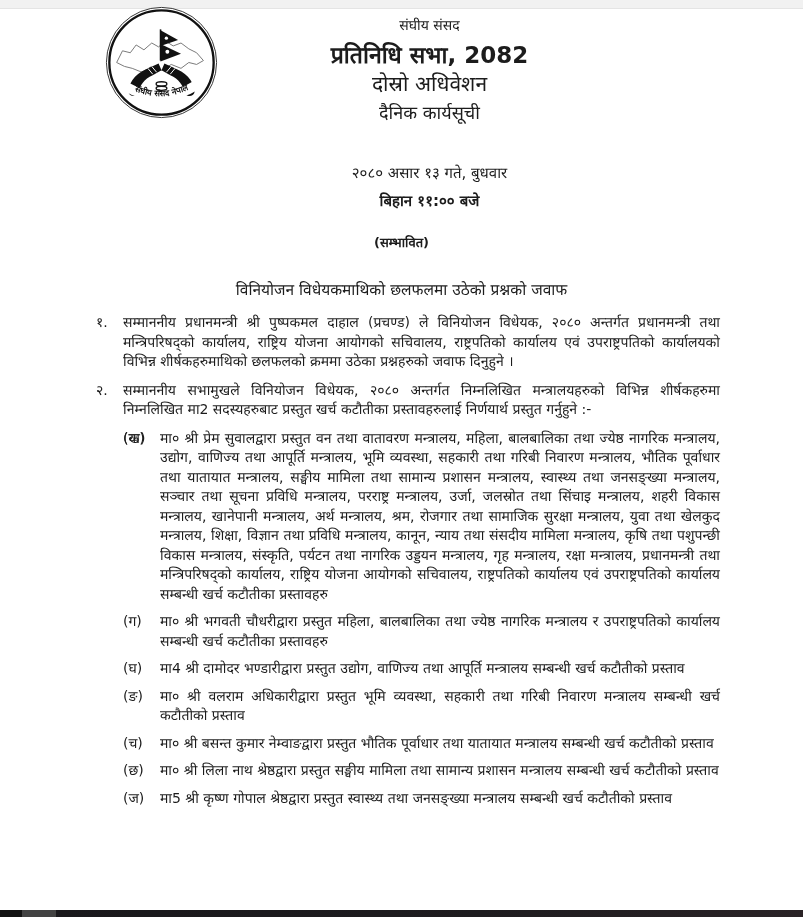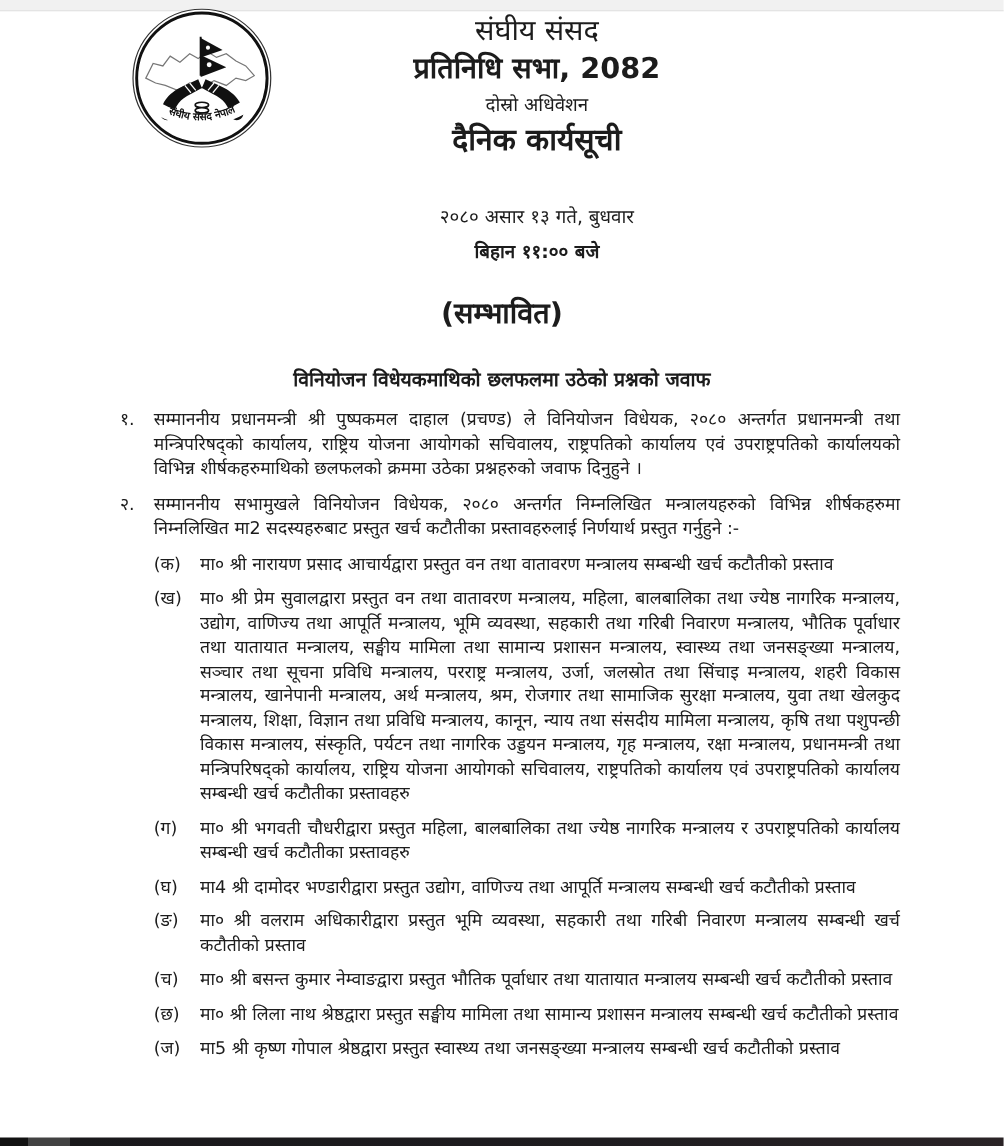--- a/index.html
+++ b/index.html
@@ -4,29 +4,29 @@
 <style>
   html,body{margin:0;padding:0;}
   body{
     width:803px;height:917px;position:relative;overflow:hidden;
     background:#ffffff;color:#1c1c1c;
     font-family:"DejaVu Sans","Liberation Sans",sans-serif;
   }
   .top-edge{position:absolute;top:0;left:0;right:0;height:8px;background:#f1f1f1;border-bottom:1px solid #e4e4e4;}
   .seal{position:absolute;left:103px;top:4px;width:117px;height:117px;}
   .header{padding-top:12px;margin-left:56px;text-align:center;}
-  .h-org{font-size:23px;line-height:26px;}
+  .h-org{font-size:14px;line-height:26px;}
   .h-assembly{font-size:23px;font-weight:bold;line-height:34px;}
-  .h-session{font-size:15px;line-height:25px;}
+  .h-session{font-size:21px;line-height:25px;}
   .h-meeting{font-size:15px;line-height:23px;}
-  .h-title{font-size:24px;font-weight:bold;line-height:31px;}
+  .h-title{font-size:18px;font-weight:normal;line-height:31px;}
   .h-date{font-size:15px;line-height:27px;margin-top:32px;}
   .h-time{font-size:15px;line-height:29px;font-weight:bold;}
-  .tentative{text-align:center;font-size:23px;font-weight:bold;margin-top:17px;}
-  .section-heading{text-align:center;font-size:15.5px;font-weight:bold;margin-top:27px;}
+  .tentative{text-align:center;font-size:13px;font-weight:bold;margin-top:17px;}
+  .section-heading{text-align:center;font-size:15.5px;font-weight:normal;margin-top:27px;}
   .agenda{margin:13px 83px 0 96px;font-size:14px;line-height:19.5px;text-align:justify;}
   .item{position:relative;padding-left:27px;margin-bottom:9px;}
   .item>.marker{position:absolute;left:0;top:0;}
   .subitems{margin-top:9px;}
   .subitem{position:relative;margin-left:27px;padding-left:37px;margin-bottom:8px;}
   .subitem>.marker{position:absolute;left:0;top:0;}
   .bottom-bar{position:absolute;bottom:0;left:0;right:0;height:7px;
     background:linear-gradient(90deg,#121212 0,#121212 22px,#424242 22px,#424242 56px,#19181b 56px,#1e1c1f 60%,#2a2326 100%);}
 </style>
 </head>
@@ -83,21 +83,20 @@
   </div>
 
   <div class="item">
     <span class="marker">२.</span>
     <span>सम्माननीय सभामुखले विनियोजन विधेयक, २०८० अन्तर्गत निम्नलिखित मन्त्रालयहरुको विभिन्न शीर्षकहरुमा निम्नलिखित मा2 सदस्यहरुबाट प्रस्तुत खर्च कटौतीका प्रस्तावहरुलाई निर्णयार्थ प्रस्तुत गर्नुहुने :-</span>
   </div>
 
   <div class="subitems">
     <div class="subitem">
       <span class="marker">(क)</span>
-      <span>मा० श्री नारायण प्रसाद आचार्यद्वारा प्रस्तुत वन तथा वातावरण मन्त्रालय सम्बन्धी खर्च कटौतीको प्रस्ताव</span>
     </div>
     <div class="subitem">
       <span class="marker">(ख)</span>
       <span>मा० श्री प्रेम सुवालद्वारा प्रस्तुत वन तथा वातावरण मन्त्रालय, महिला, बालबालिका तथा ज्येष्ठ नागरिक मन्त्रालय, उद्योग, वाणिज्य तथा आपूर्ति मन्त्रालय, भूमि व्यवस्था, सहकारी तथा गरिबी निवारण मन्त्रालय, भौतिक पूर्वाधार तथा यातायात मन्त्रालय, सङ्घीय मामिला तथा सामान्य प्रशासन मन्त्रालय, स्वास्थ्य तथा जनसङ्ख्या मन्त्रालय, सञ्चार तथा सूचना प्रविधि मन्त्रालय, परराष्ट्र मन्त्रालय, उर्जा, जलस्रोत तथा सिंचाइ मन्त्रालय, शहरी विकास मन्त्रालय, खानेपानी मन्त्रालय, अर्थ मन्त्रालय, श्रम, रोजगार तथा सामाजिक सुरक्षा मन्त्रालय, युवा तथा खेलकुद मन्त्रालय, शिक्षा, विज्ञान तथा प्रविधि मन्त्रालय, कानून, न्याय तथा संसदीय मामिला मन्त्रालय, कृषि तथा पशुपन्छी विकास मन्त्रालय, संस्कृति, पर्यटन तथा नागरिक उड्डयन मन्त्रालय, गृह मन्त्रालय, रक्षा मन्त्रालय, प्रधानमन्त्री तथा मन्त्रिपरिषद्को कार्यालय, राष्ट्रिय योजना आयोगको सचिवालय, राष्ट्रपतिको कार्यालय एवं उपराष्ट्रपतिको कार्यालय सम्बन्धी खर्च कटौतीका प्रस्तावहरु</span>
     </div>
     <div class="subitem">
       <span class="marker">(ग)</span>
       <span>मा० श्री भगवती चौधरीद्वारा प्रस्तुत महिला, बालबालिका तथा ज्येष्ठ नागरिक मन्त्रालय र उपराष्ट्रपतिको कार्यालय सम्बन्धी खर्च कटौतीका प्रस्तावहरु</span>
     </div>
     <div class="subitem">

